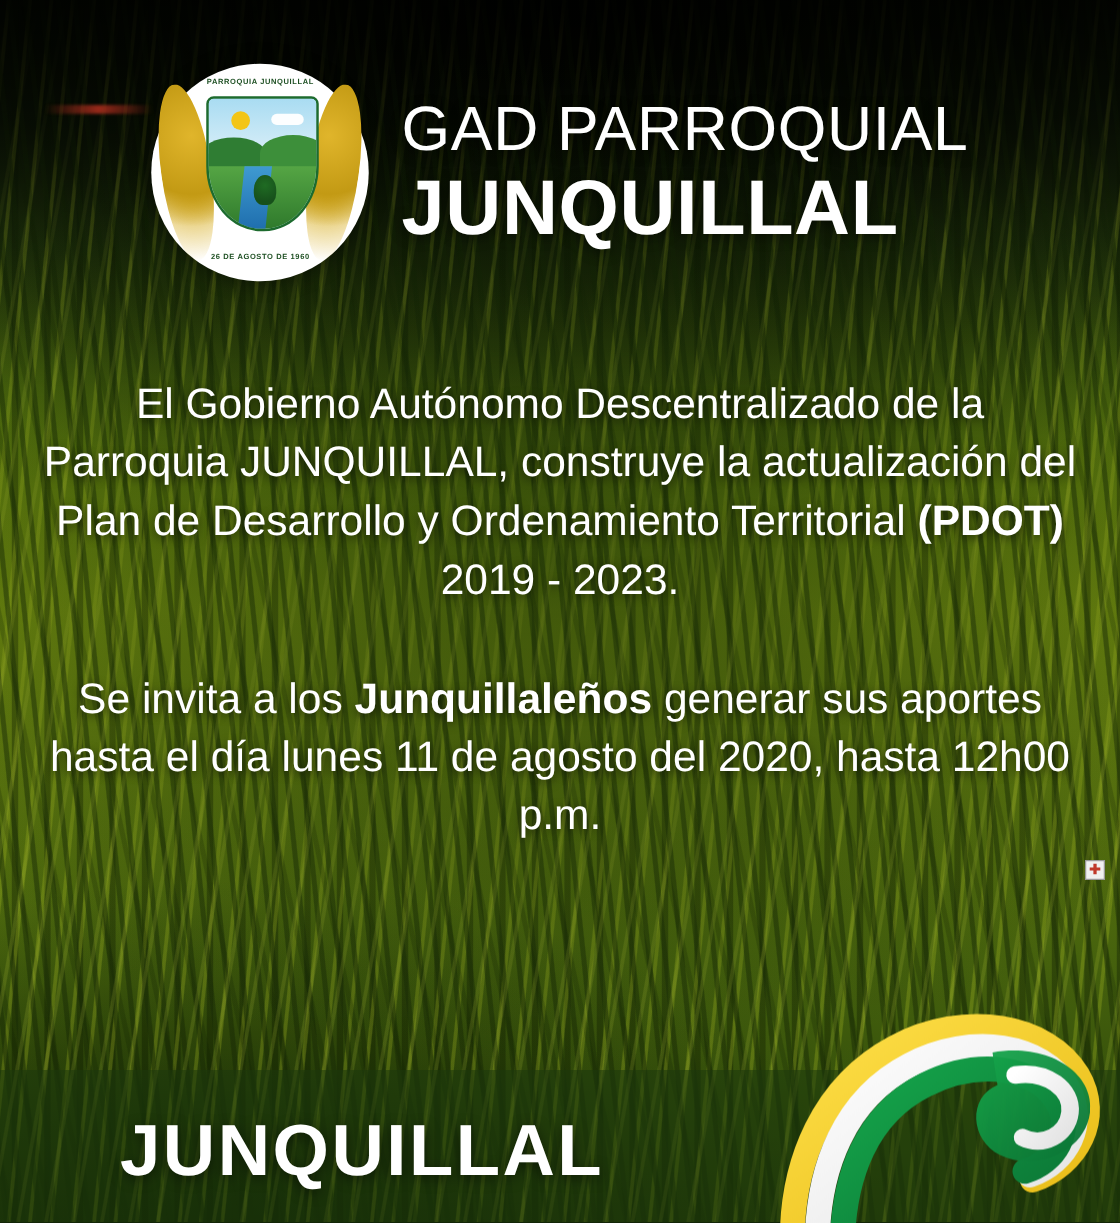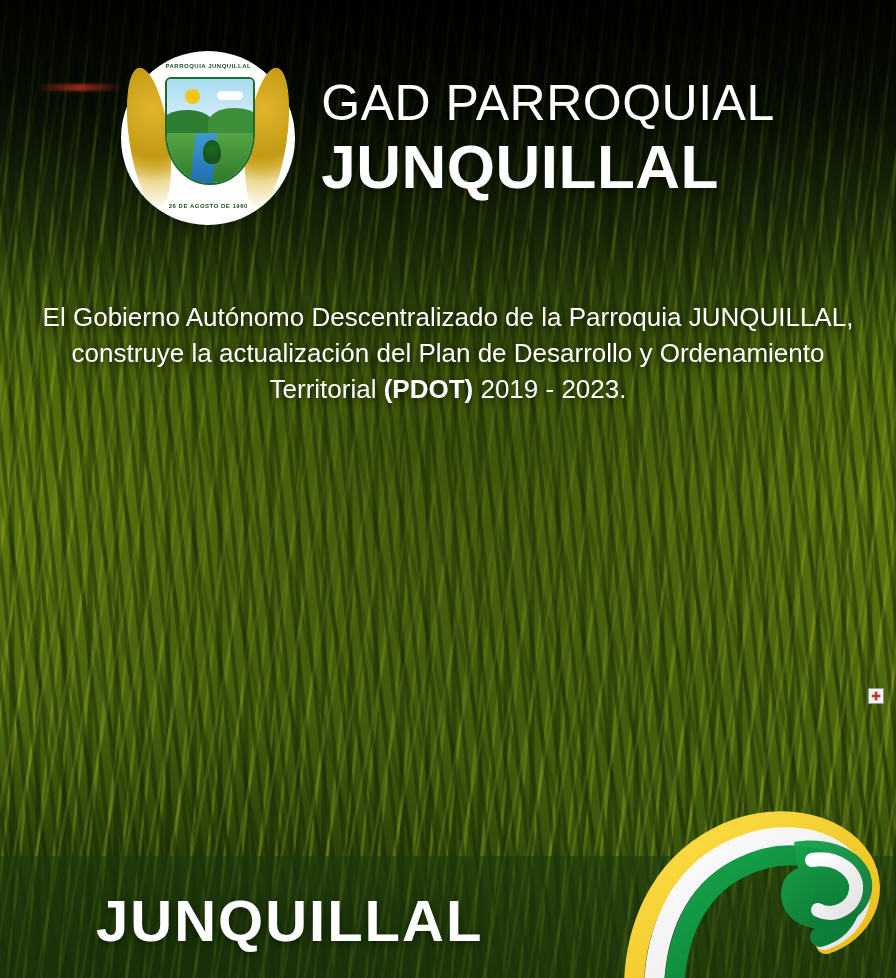--- a/index.html
+++ b/index.html
@@ -231,21 +231,21 @@
   .body-copy {
     position: absolute;
     top: 300px;
     left: 34px;
     width: 828px;
     text-align: center;
     color: #ffffff;
     text-shadow: 0 2px 8px rgba(0,0,0,0.6);
   }
   .para {
-    font-size: 26px;
+    font-size: 34px;
     line-height: 1.38;
   }
   .para.second {
     margin-top: 48px;
   }
   .para b { font-weight: bold; }
 
   
   .bottom-band {
     position: absolute;
@@ -333,20 +333,23 @@
         <span class="bold">GAD </span><span class="light">PARROQUIAL</span>
       </div>
       <div class="title-line2">JUNQUILLAL</div>
     </div>
   </div>
 
   <div class="body-copy">
     <div class="para first">
       <span>El Gobierno Autónomo Descentralizado de la Parroquia JUNQUILLAL, construye la actualización del Plan de Desarrollo y Ordenamiento  Territorial </span><b>(PDOT)</b><span> 2019 - 2023.</span>
     </div>
+    <div class="para second">
+      <span>Se invita a los </span><b>Junquillaleños</b><span> generar sus aportes hasta el día lunes 11 de agosto del 2020, hasta 12h00 p.m.</span>
+    </div>
   </div>
 
   <div class="marker">
     <span class="plus">✚</span>
   </div>
 
   <div class="bottom-band"></div>
   <div class="bottom-word">JUNQUILLAL</div>
 
   <svg class="ribbon-art" viewBox="0 0 330 210">

